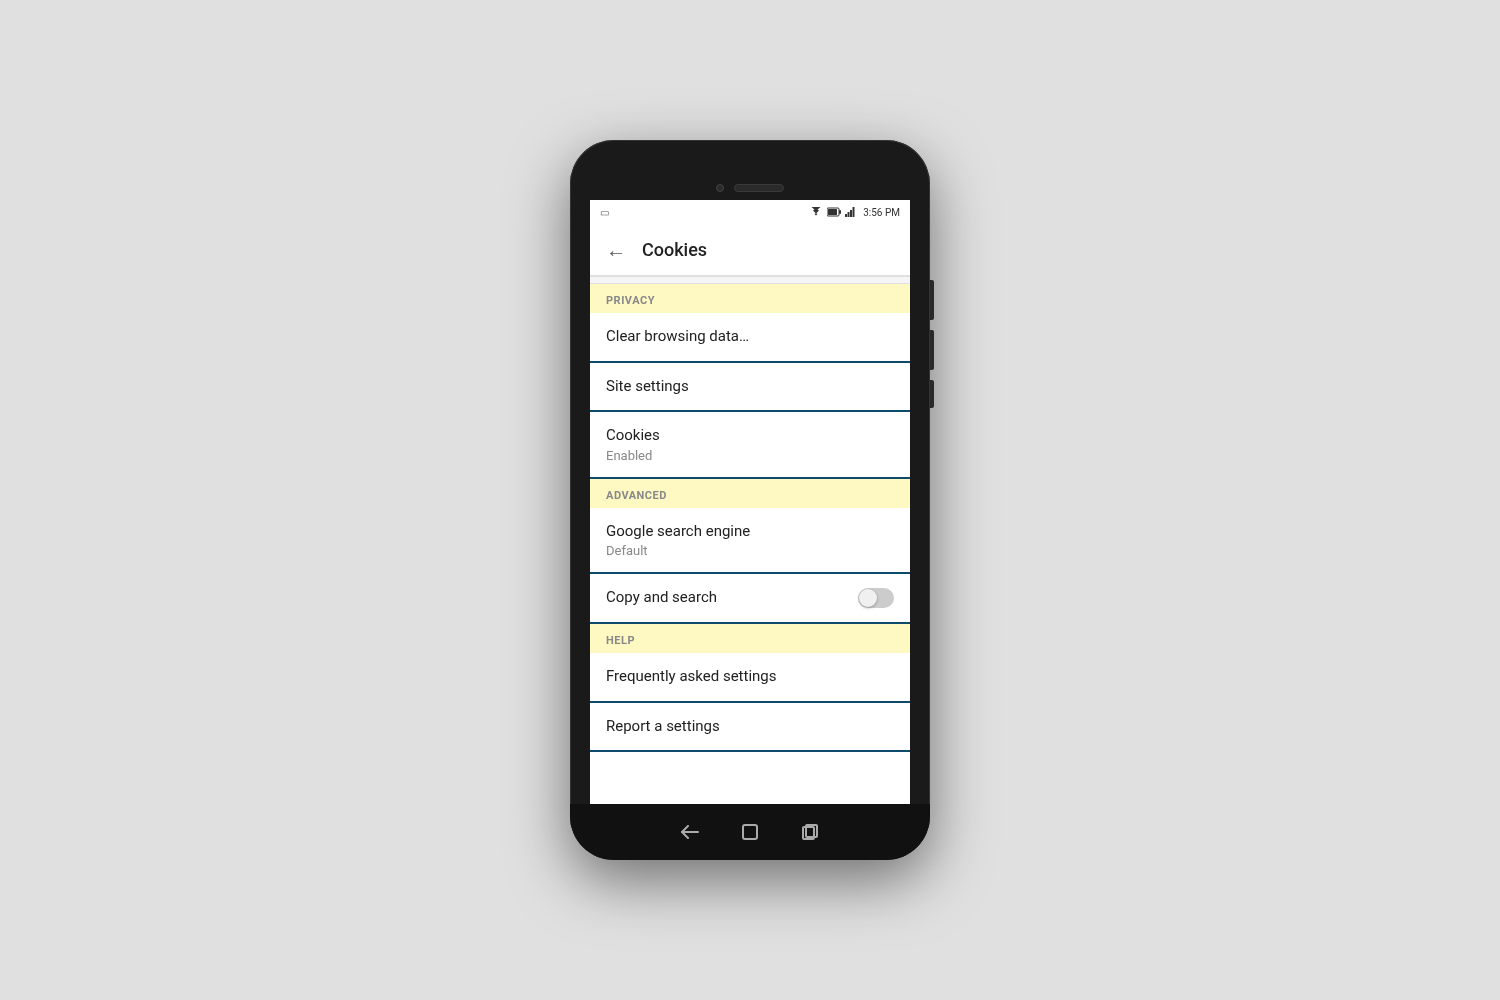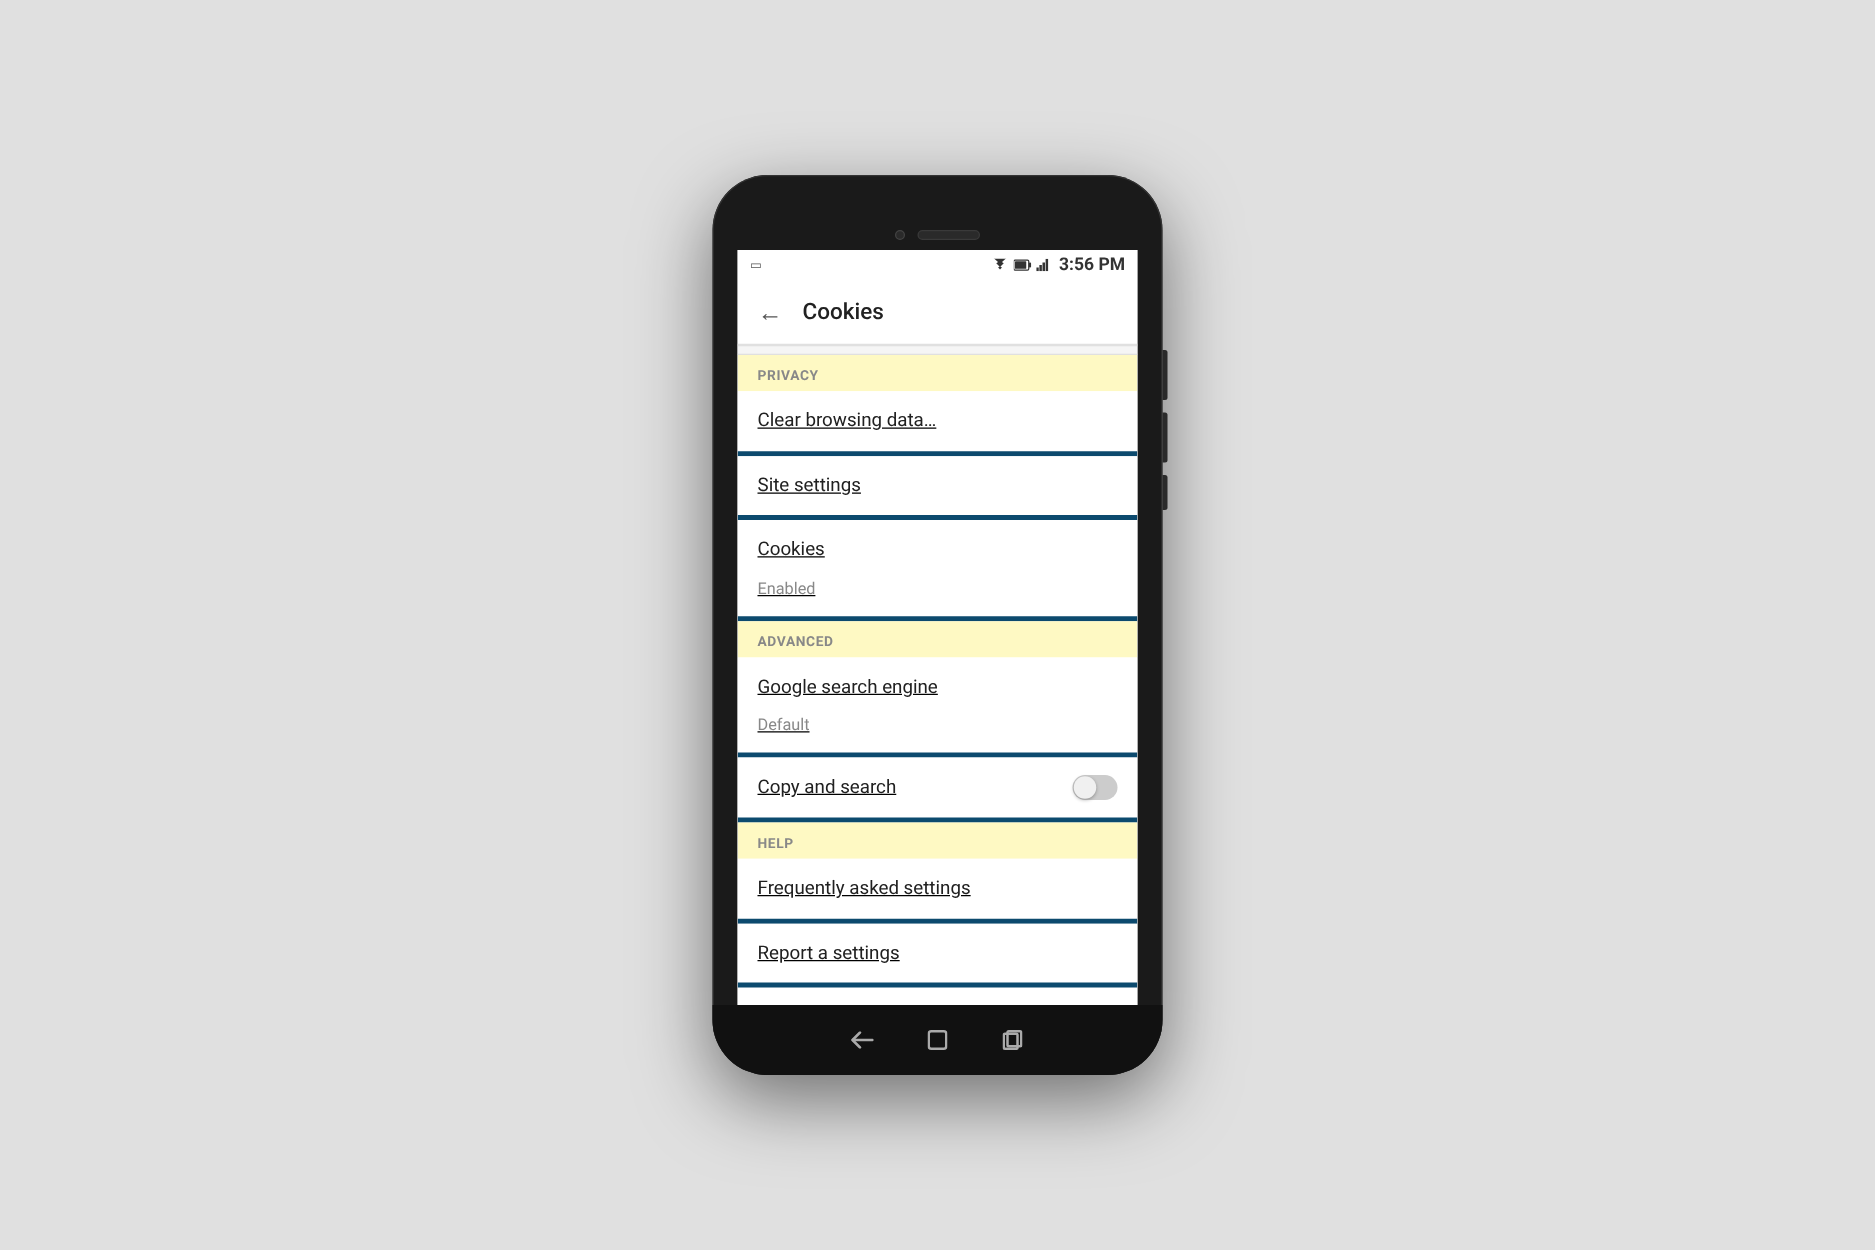--- a/index.html
+++ b/index.html
@@ -78,22 +78,22 @@
       margin-right: auto;
     }
 
     .status-icons {
       display: flex;
       align-items: center;
       gap: 4px;
     }
 
     .status-time {
-      font-size: 14px;
-      font-weight: 700;
+      font-size: 10px;
+      font-weight: 400;
       margin-left: 4px;
     }
 
     .app-bar {
       background: white;
       height: 52px;
       display: flex;
       align-items: center;
       padding: 0 16px;
       border-bottom: 1px solid #e0e0e0;
@@ -133,36 +133,35 @@
       font-size: 11px;
       font-weight: 700;
       color: #888;
       letter-spacing: 0.5px;
       text-transform: uppercase;
     }
 
     .settings-item {
       background: white;
       padding: 14px 16px;
-      border-bottom: 4px solid #0c4a6e;
+      border-bottom: 2px solid #0c4a6e;
       cursor: pointer;
       min-height: 48px;
-      text-decoration: underline;
     }
 
     .settings-item-title {
       font-size: 15px;
       color: #212121;
       line-height: 1.3;
     }
 
     .settings-item-subtitle {
       font-size: 13px;
       color: #888;
-      margin-top: 14px;
+      margin-top: 2px;
     }
 
     .settings-item-row {
       display: flex;
       align-items: center;
       justify-content: space-between;
     }
 
     .toggle-switch {
       width: 36px;

